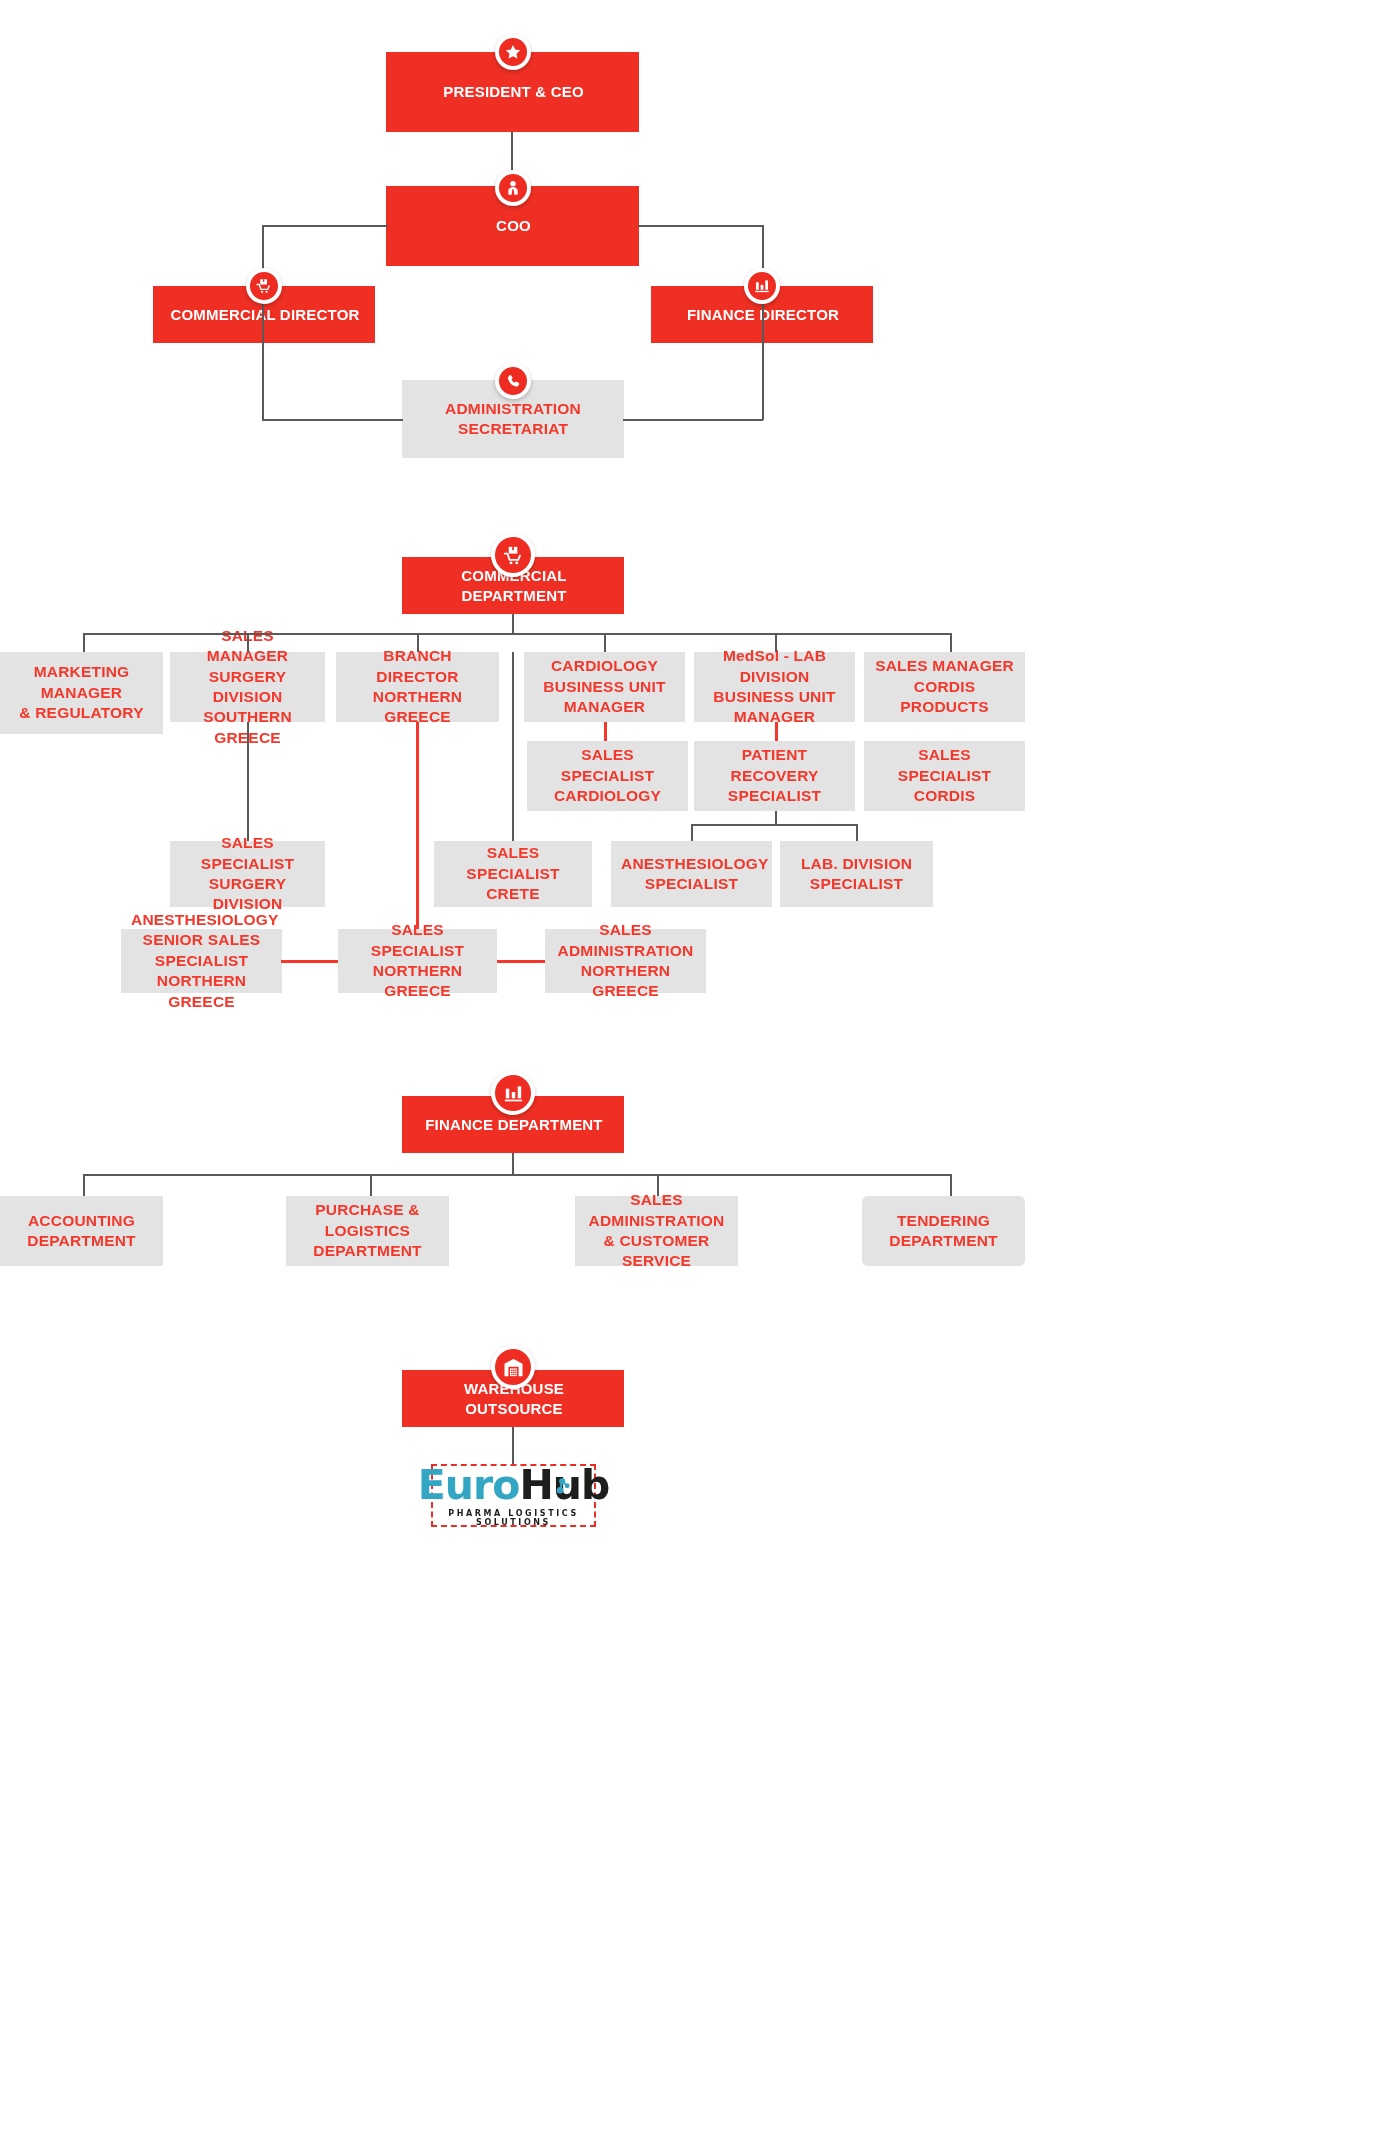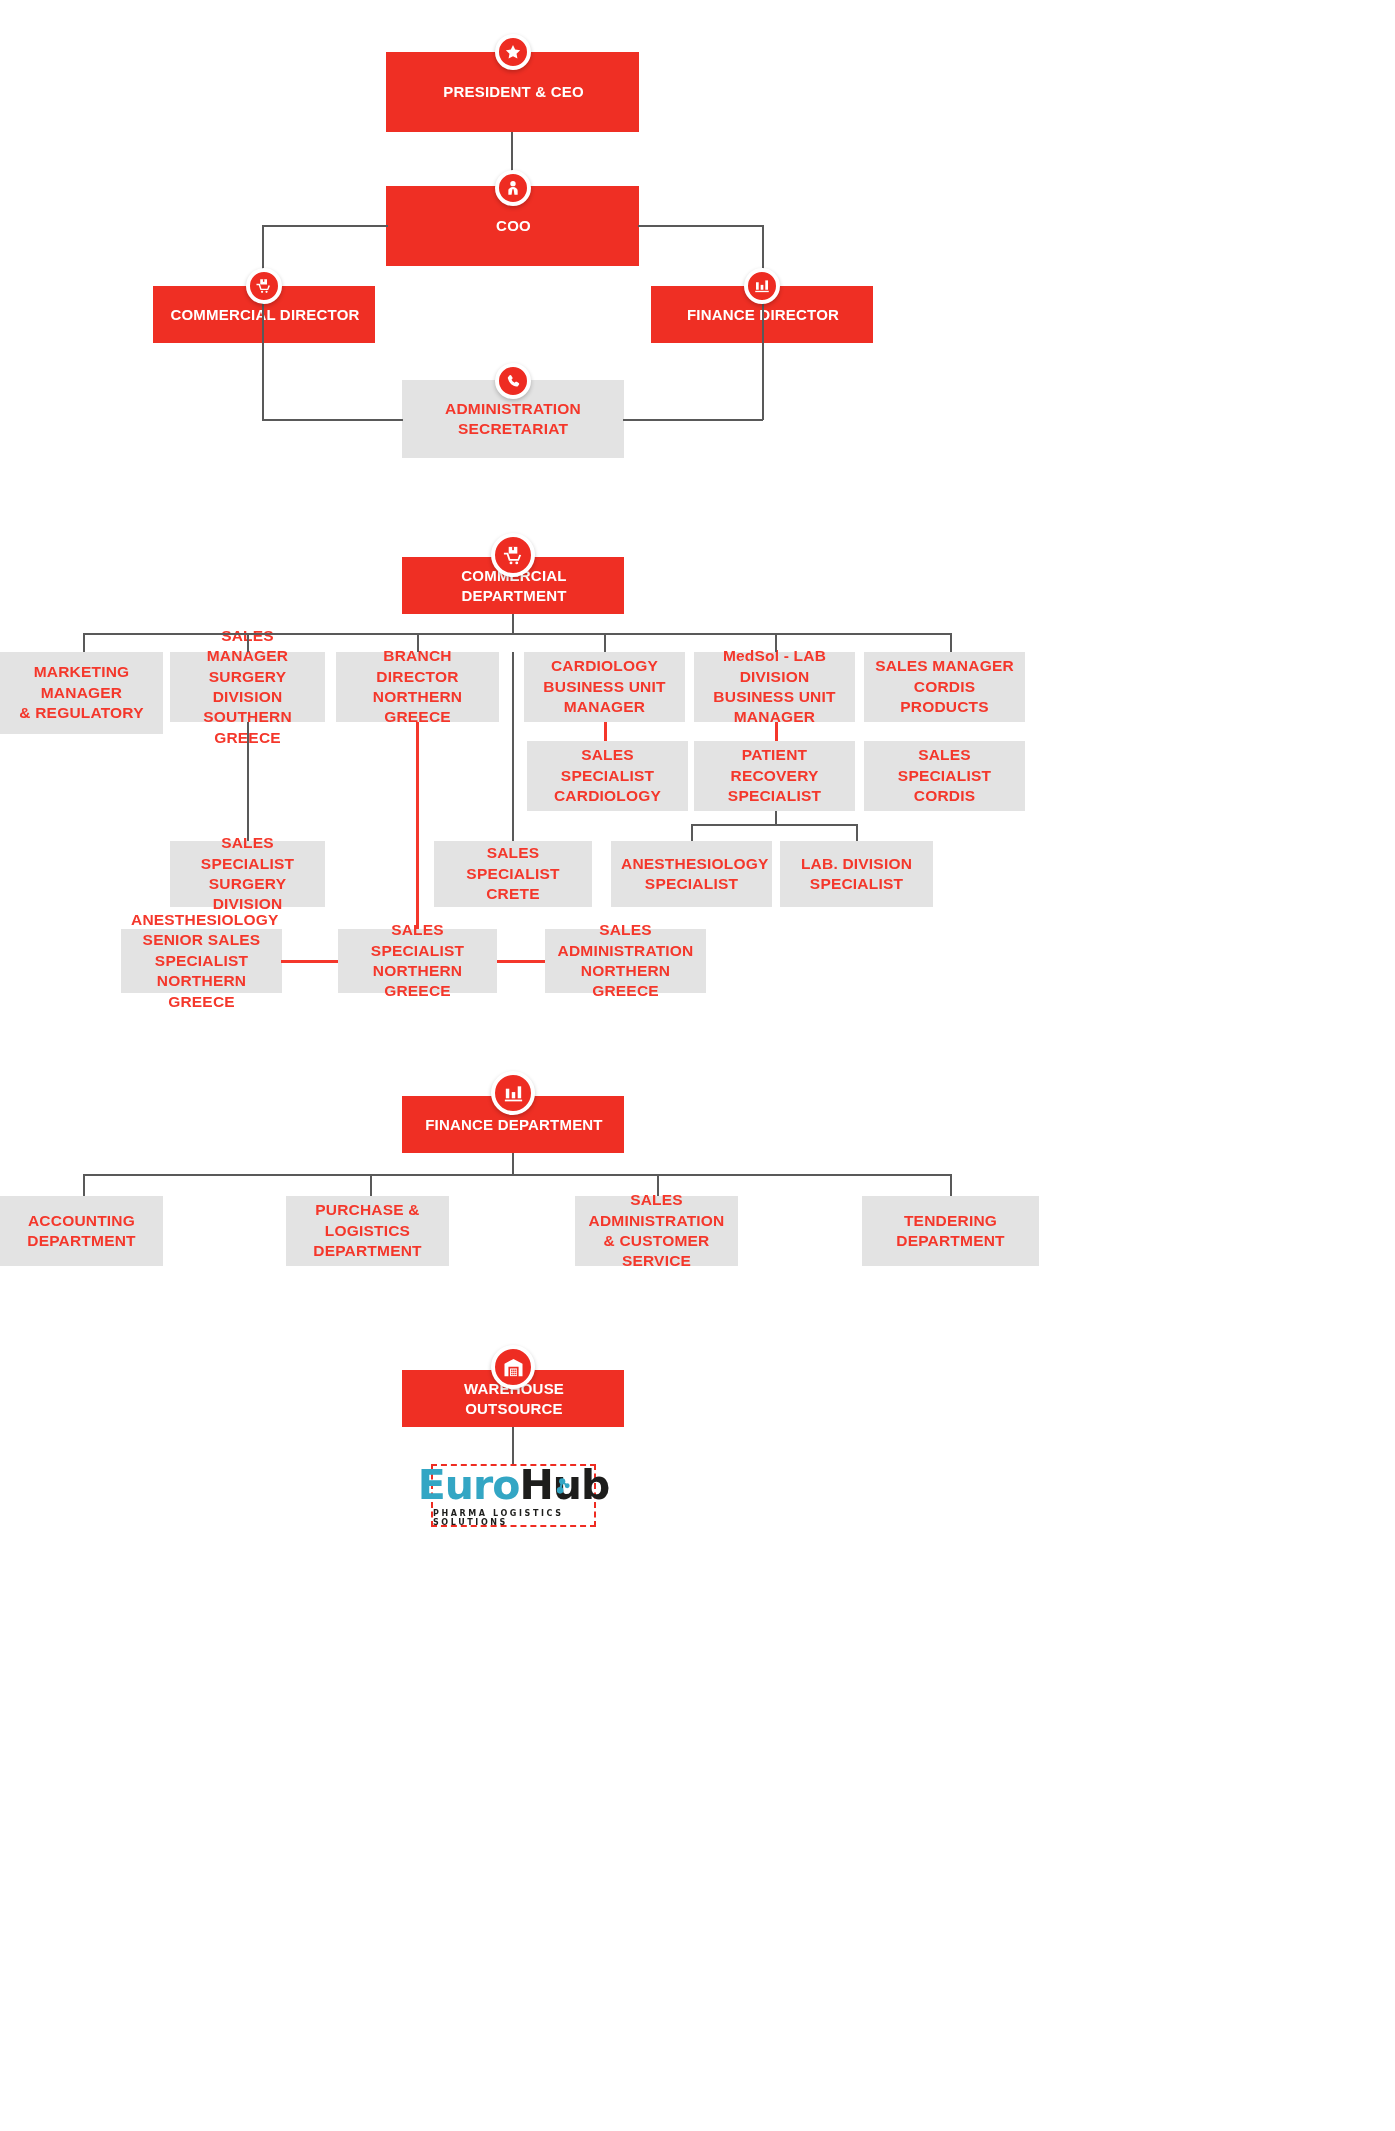--- a/index.html
+++ b/index.html
@@ -87,20 +87,21 @@
   }
   .eh-euro { color: #33a6c4; }
   .eh-hub  { color: #1d1d1b; }
   .eh-tag {
     font-family: "DejaVu Sans", sans-serif;
     font-size: 8px;
     font-weight: bold;
     letter-spacing: 2.6px;
     color: #1d1d1b;
     margin-top: 3px;
+    text-align: center;
   }
   .eh-mol { position: absolute; top: 12px; right: 24px; }
 </style>
 </head>
 <body>
 
 <div id="chart">
 
   <div class="box red" style="left:386px; top:52px; width:253px; height:80px;">
     <span class="lbl">PRESIDENT &amp; CEO</span>
@@ -278,21 +279,21 @@
 
   <div class="box grey" style="left:0px; top:1196px; width:163px; height:70px;">
     <span class="lbl">ACCOUNTING DEPARTMENT</span>
   </div>
   <div class="box grey" style="left:286px; top:1196px; width:163px; height:70px;">
     <span class="lbl">PURCHASE &amp; LOGISTICS<br>DEPARTMENT</span>
   </div>
   <div class="box grey" style="left:575px; top:1196px; width:163px; height:70px;">
     <span class="lbl">SALES ADMINISTRATION<br>&amp; CUSTOMER SERVICE</span>
   </div>
-  <div class="box grey" style="left:862px; top:1196px; width:177px; height:70px;">
+  <div class="box grey" style="left:862px; top:1196px; width:163px; height:70px;border-radius:6px;">
     <span class="lbl">TENDERING DEPARTMENT</span>
   </div>
 
   <div class="box red" style="left:402px; top:1370px; width:222px; height:57px;">
     <span class="lbl">WAREHOUSE OUTSOURCE</span>
   </div>
   <div class="badge b-md" style="left:491px; top:1345px;">
     <svg width="23" height="23" viewBox="0 0 24 24">
       <path fill="#fff" d="M12 3 2.6 8.1V21h4.1V11.3h10.6V21h4.1V8.1z"></path>
       <rect x="8.4" y="13" width="7.2" height="8" fill="#fff"></rect>

